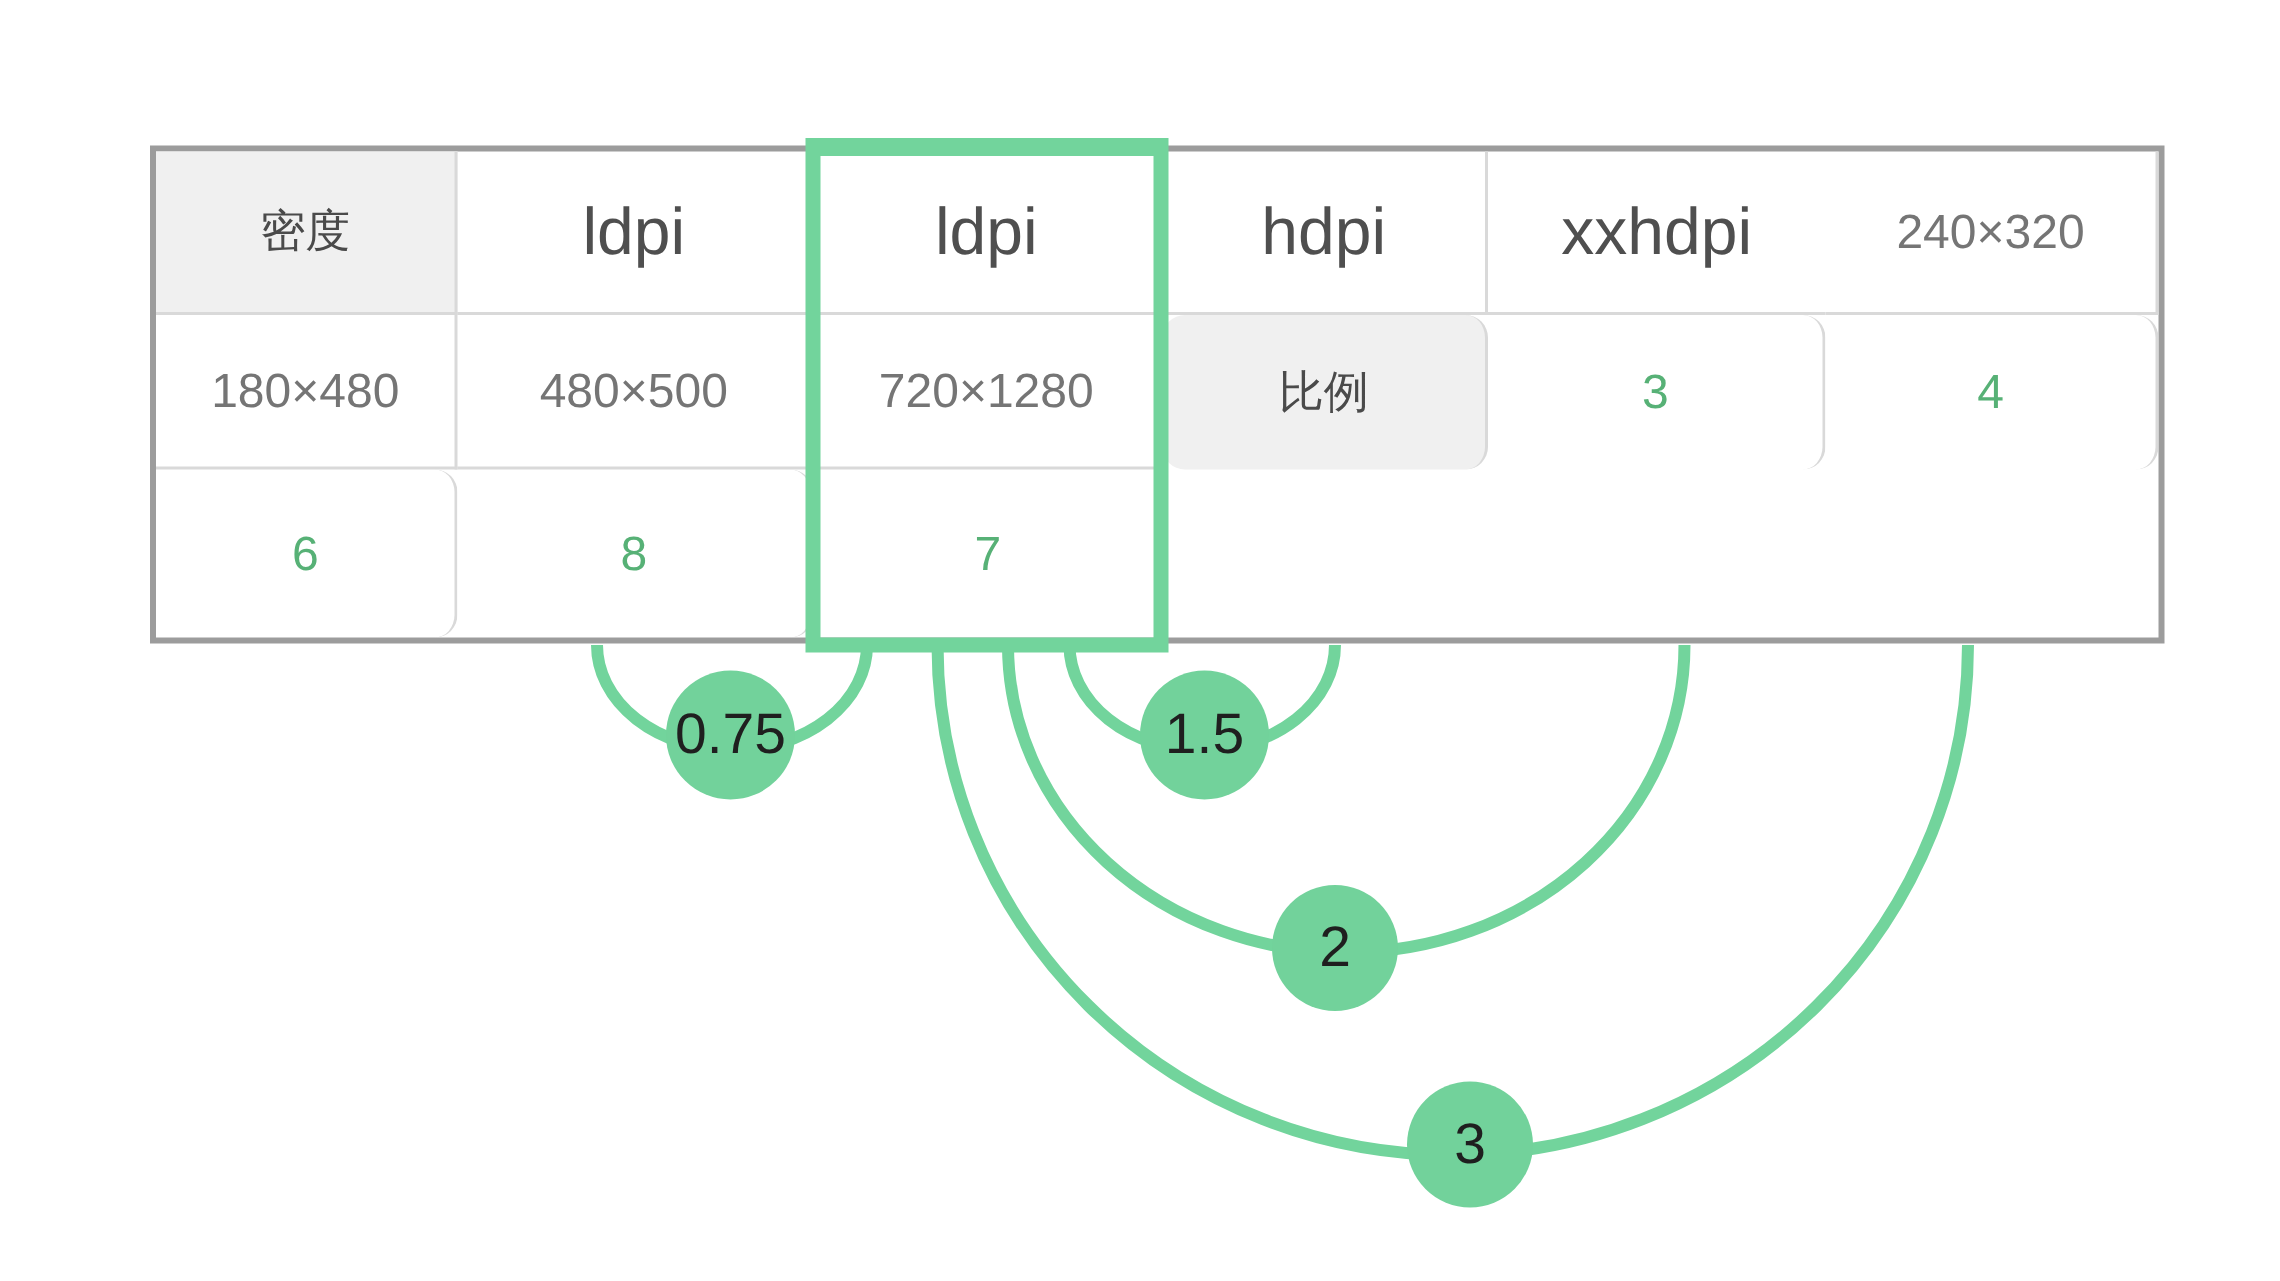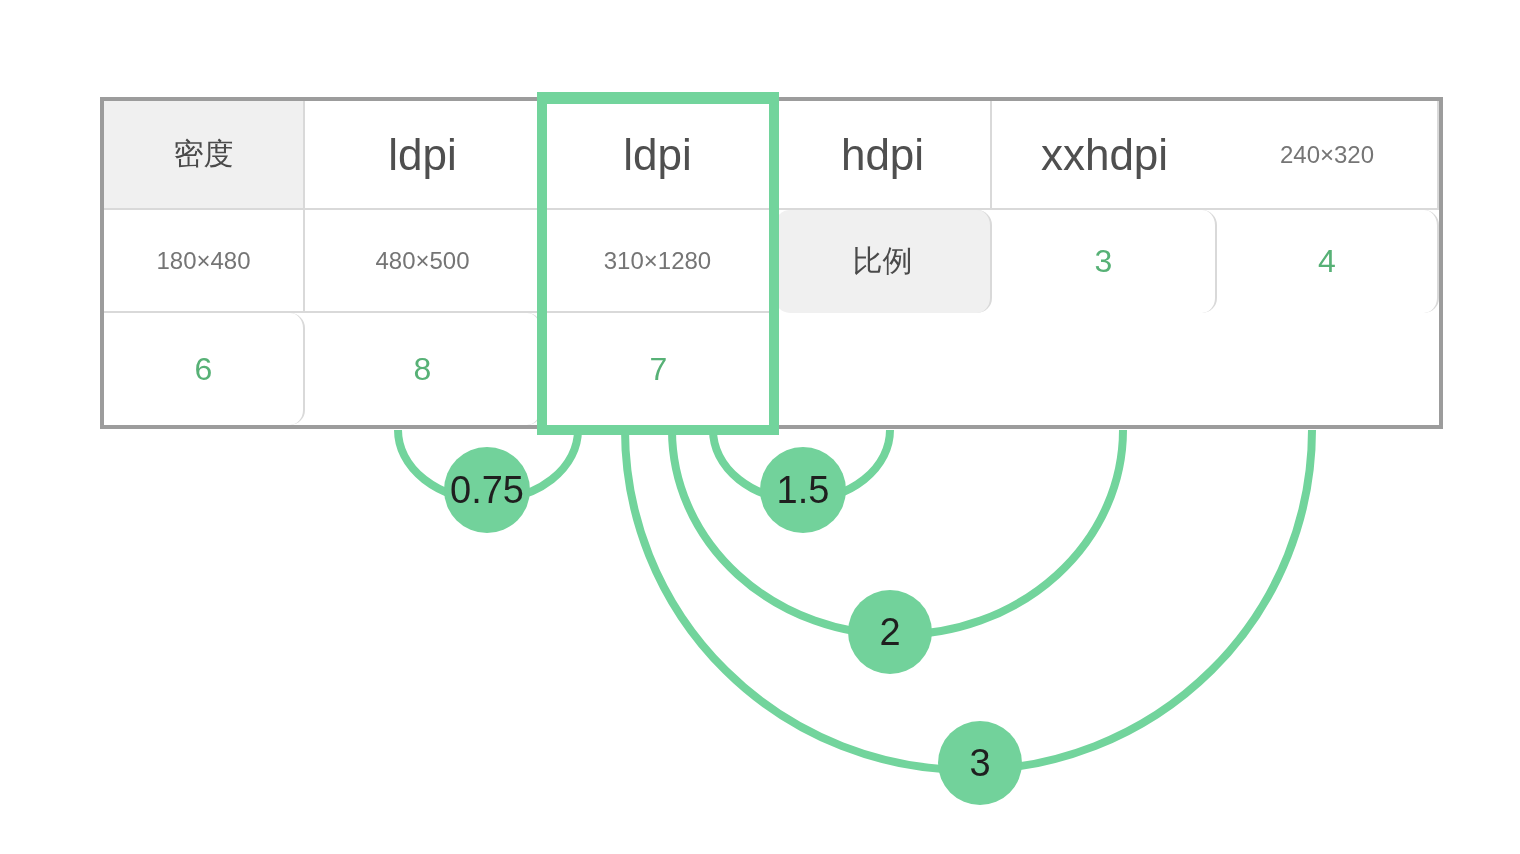--- a/index.html
+++ b/index.html
@@ -20,21 +20,21 @@
   }
   .cell{
     display:flex;align-items:center;justify-content:center;
     border-right:2px solid #d9d9d9;border-bottom:2px solid #d9d9d9;
     white-space:nowrap;
   }
   .cell.col-last{border-right:none;}
   .cell.row-last{border-bottom:none;border-radius:15px;}
   .lbl{background:#f0f0f0;color:#4a4a4a;font-size:30px;}
   .hdr{color:#4f4f4f;font-size:44px;}
-  .res{color:#757575;font-size:24px;}
+  .res{color:#757575;font-size:32px;}
   .ratio{color:#57b176;font-size:32px;}
 
   
   .hl{
     position:absolute;left:537px;top:92px;width:242px;height:343px;
     box-sizing:border-box;border:10px solid #72d49c;border-top-width:12px;
     pointer-events:none;background:transparent;
   }
 
   
@@ -64,21 +64,21 @@
 
     <div class="cell lbl">密度</div>
     <div class="cell hdr">ldpi</div>
     <div class="cell hdr">ldpi</div>
     <div class="cell hdr">hdpi</div>
     <div class="cell hdr col-last">xxhdpi</div>
 
     <div class="cell res">240×320</div>
     <div class="cell res">180×480</div>
     <div class="cell res">480×500</div>
-    <div class="cell res">310×1280</div>
+    <div class="cell res">720×1280</div>
 
     <div class="cell lbl row-last">比例</div>
     <div class="cell ratio row-last">3</div>
     <div class="cell ratio row-last">4</div>
     <div class="cell ratio row-last">6</div>
     <div class="cell ratio row-last">8</div>
     <div class="cell ratio row-last col-last">7</div>
   </div>
 
   <div class="hl"></div>

